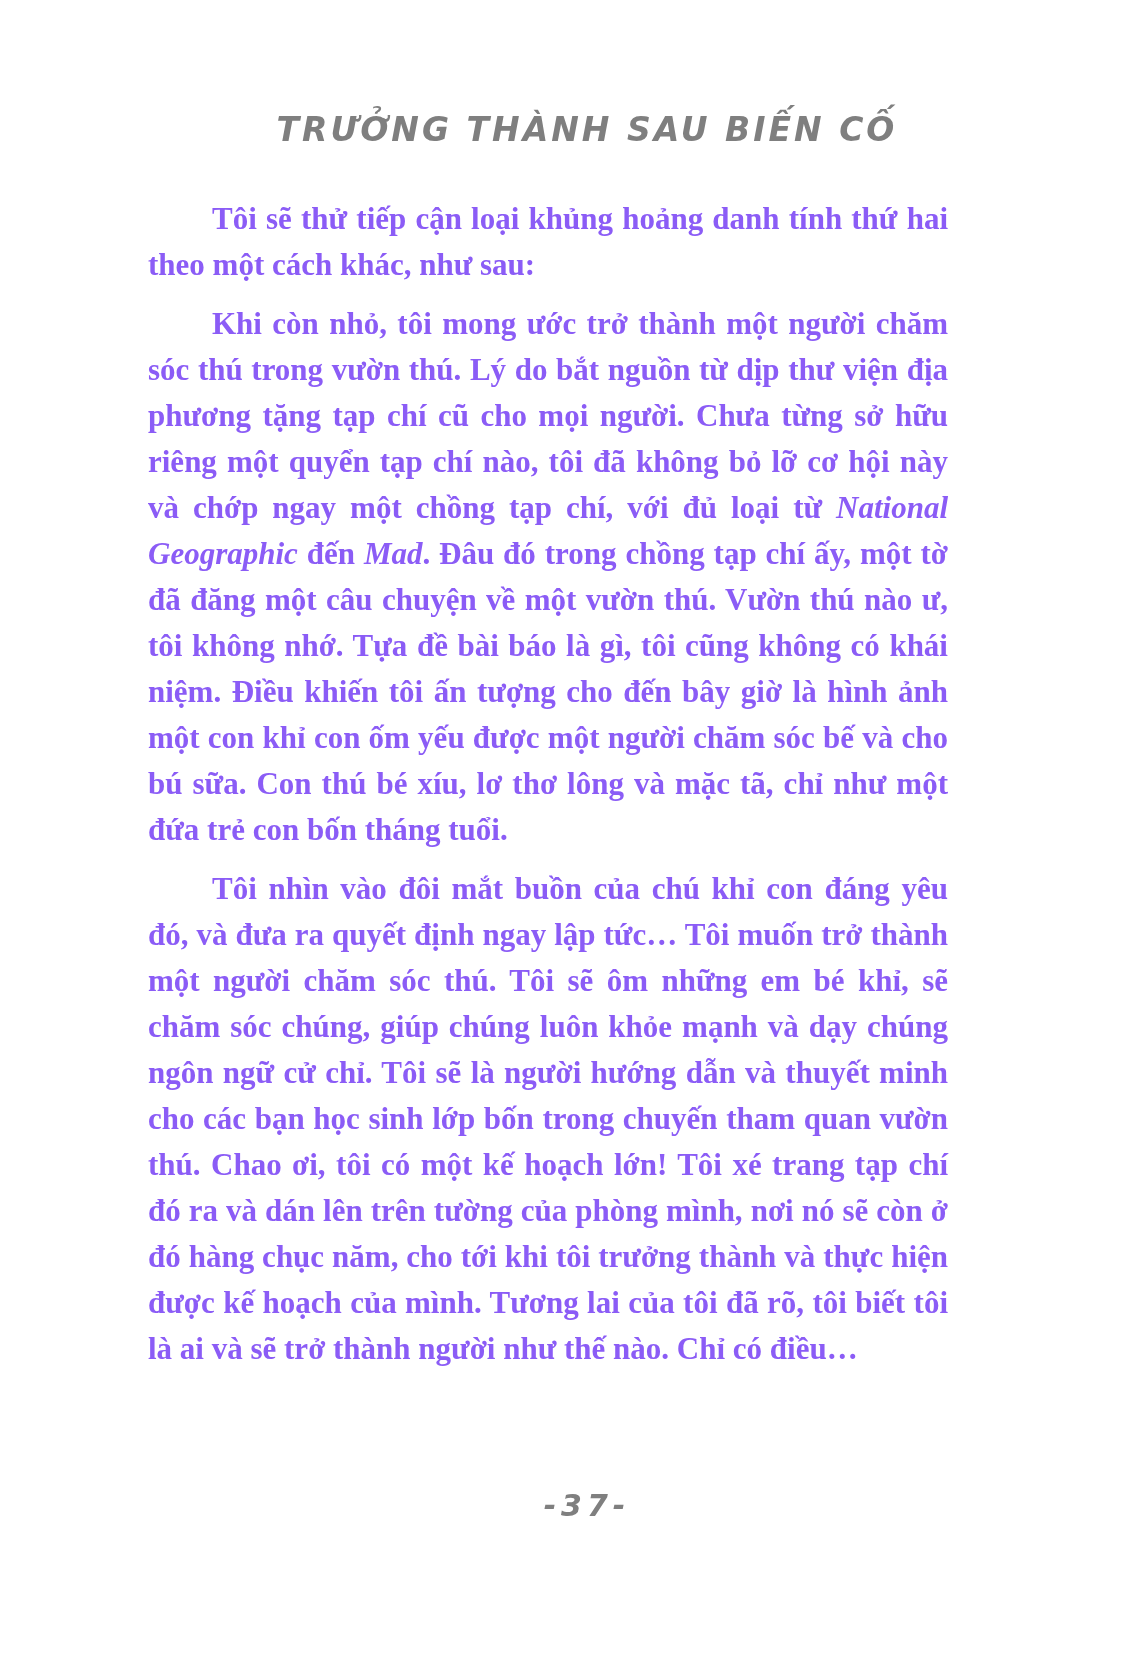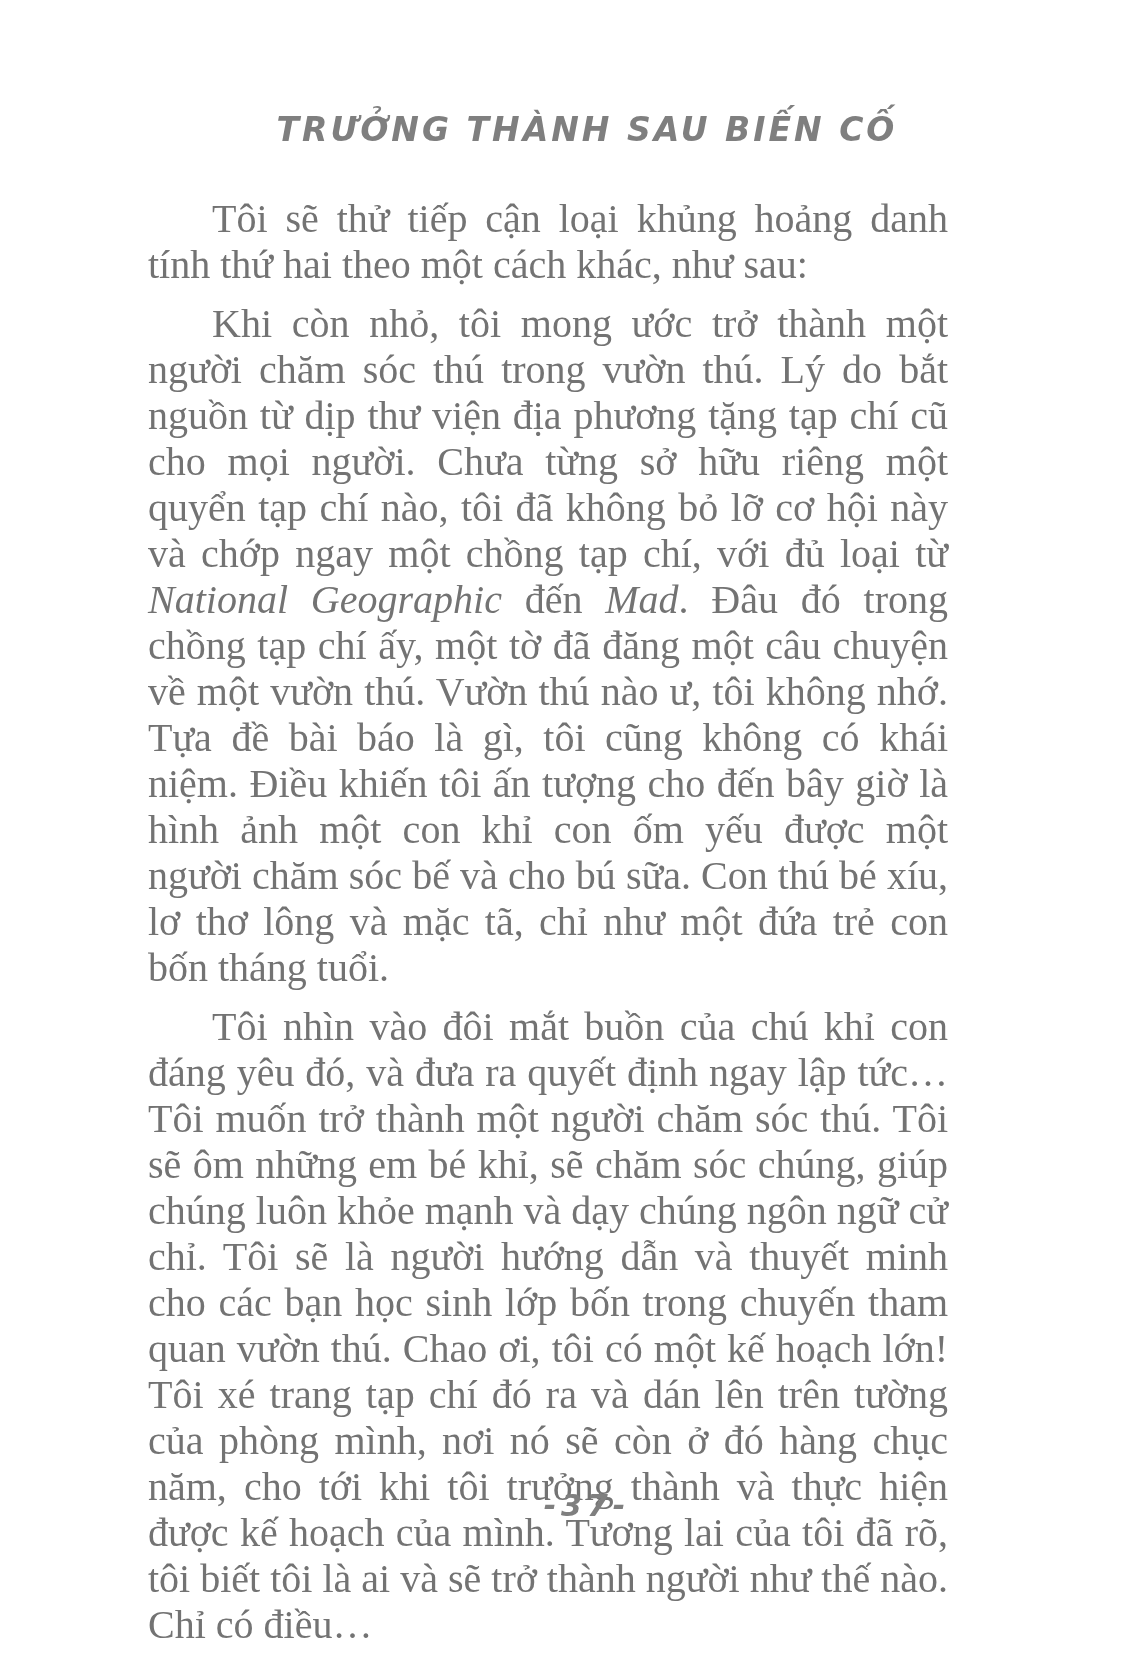--- a/index.html
+++ b/index.html
@@ -29,24 +29,25 @@
     letter-spacing: 3px;
     color: #7f7f7f;
     transform: scaleY(1.04);
     white-space: nowrap;
   }
   .content {
     position: absolute;
     left: 148px;
     top: 196px;
     width: 800px;
-    color: #737373;
-    font-size: 40px;
+    color: #8b5cf6;
+    font-size: 31px;
     line-height: 46px;
     text-align: justify;
+    font-weight: bold;
   }
   .para {
     margin: 0 0 13px 0;
     text-indent: 64px;
   }
   .para:last-child {
     margin-bottom: 6px;
   }
   .em {
     font-style: italic;

